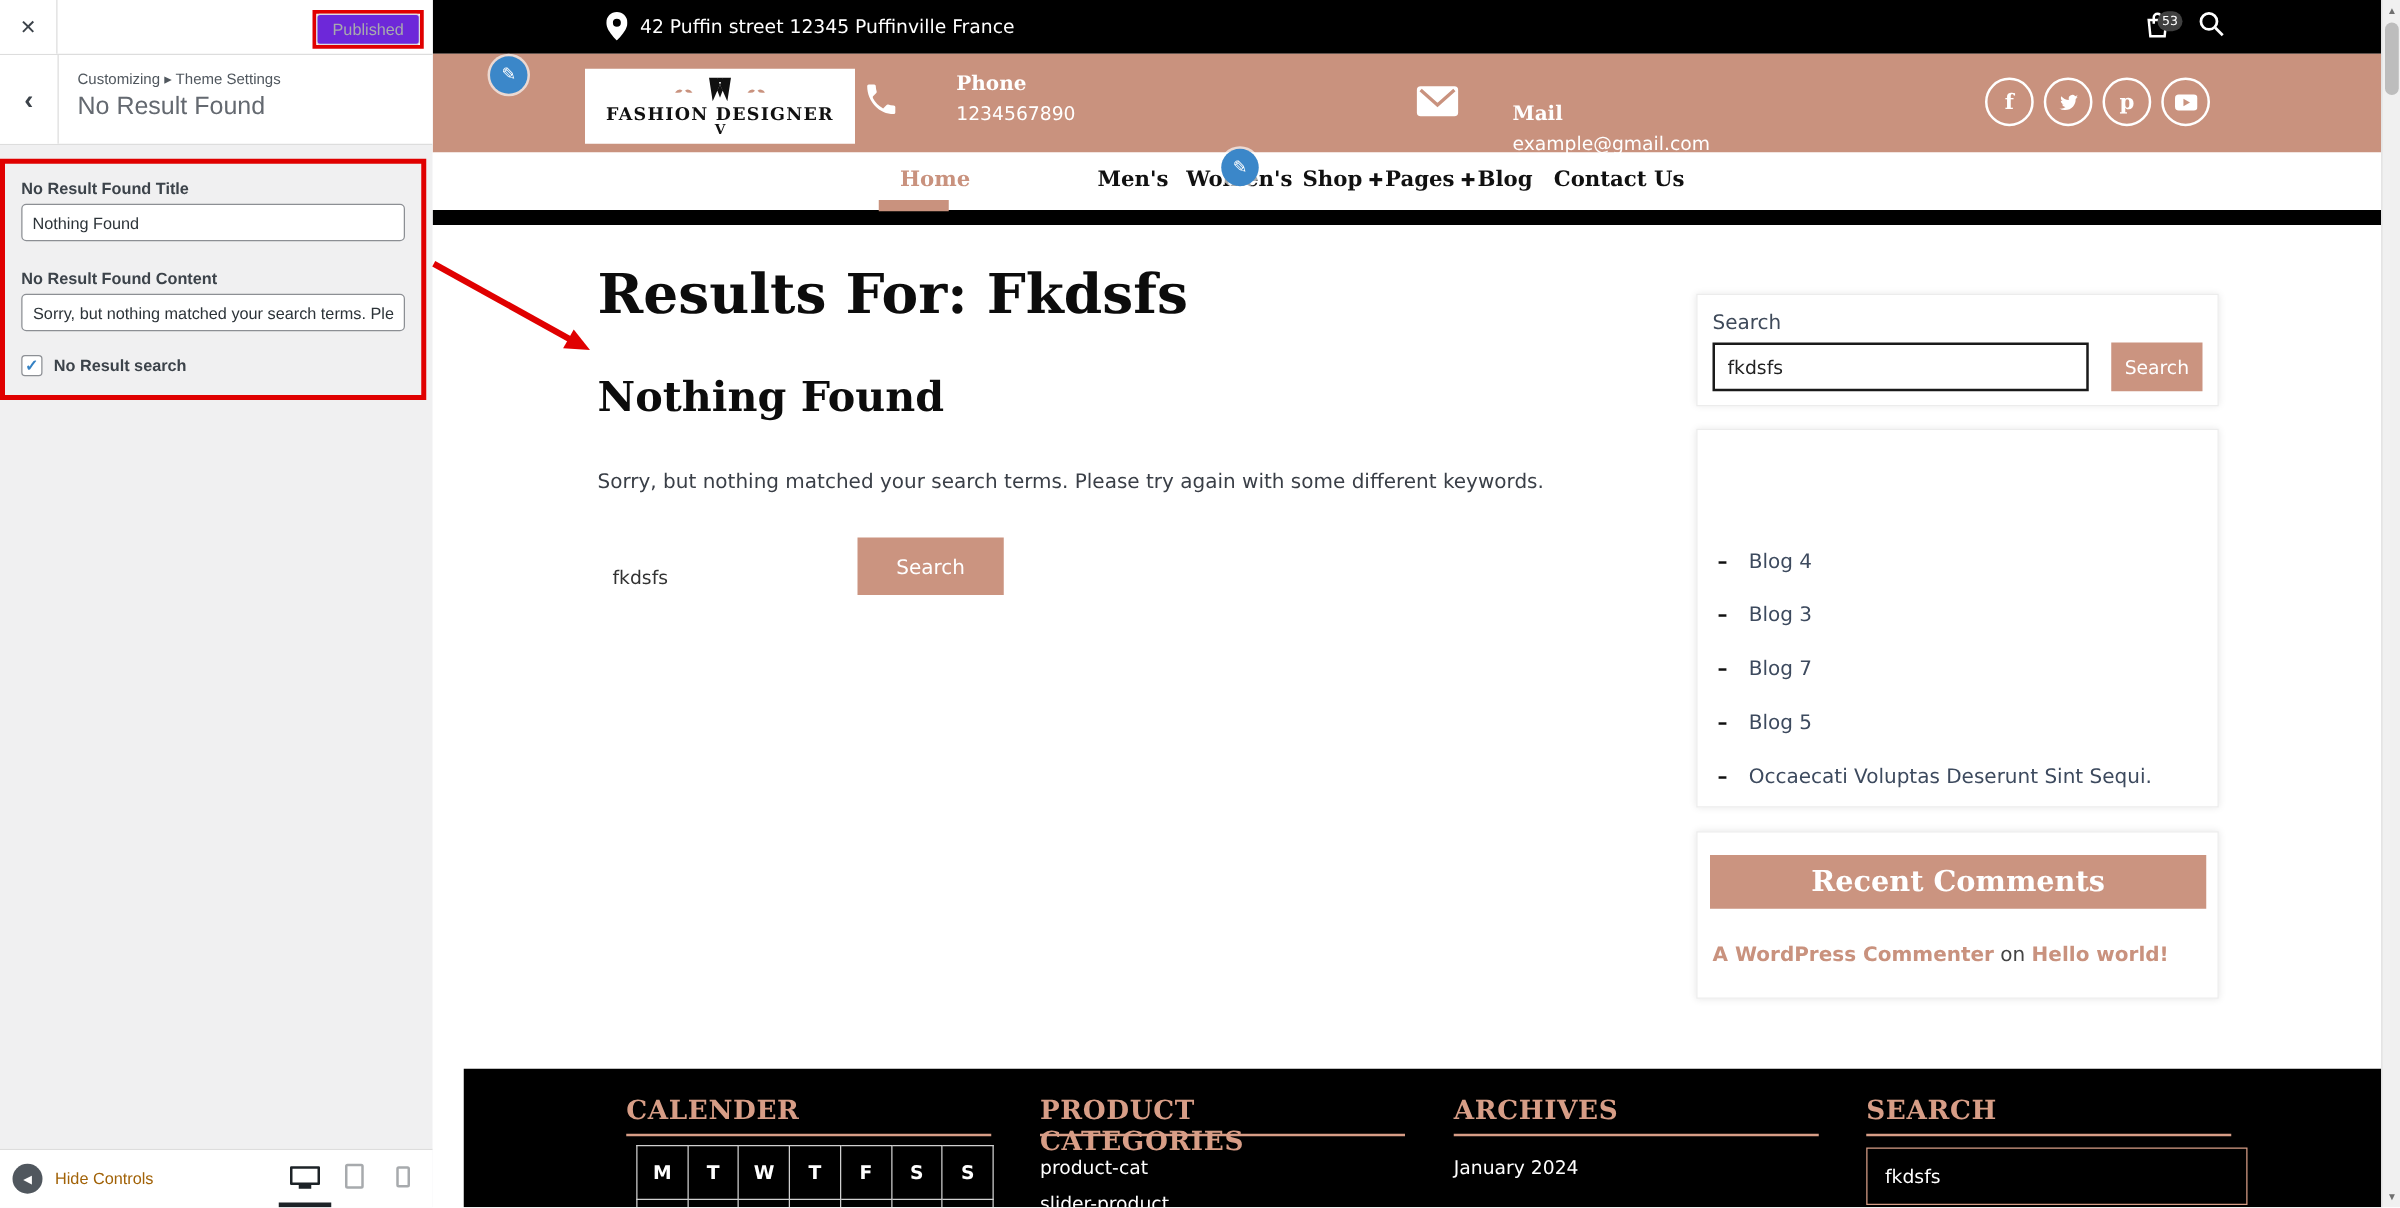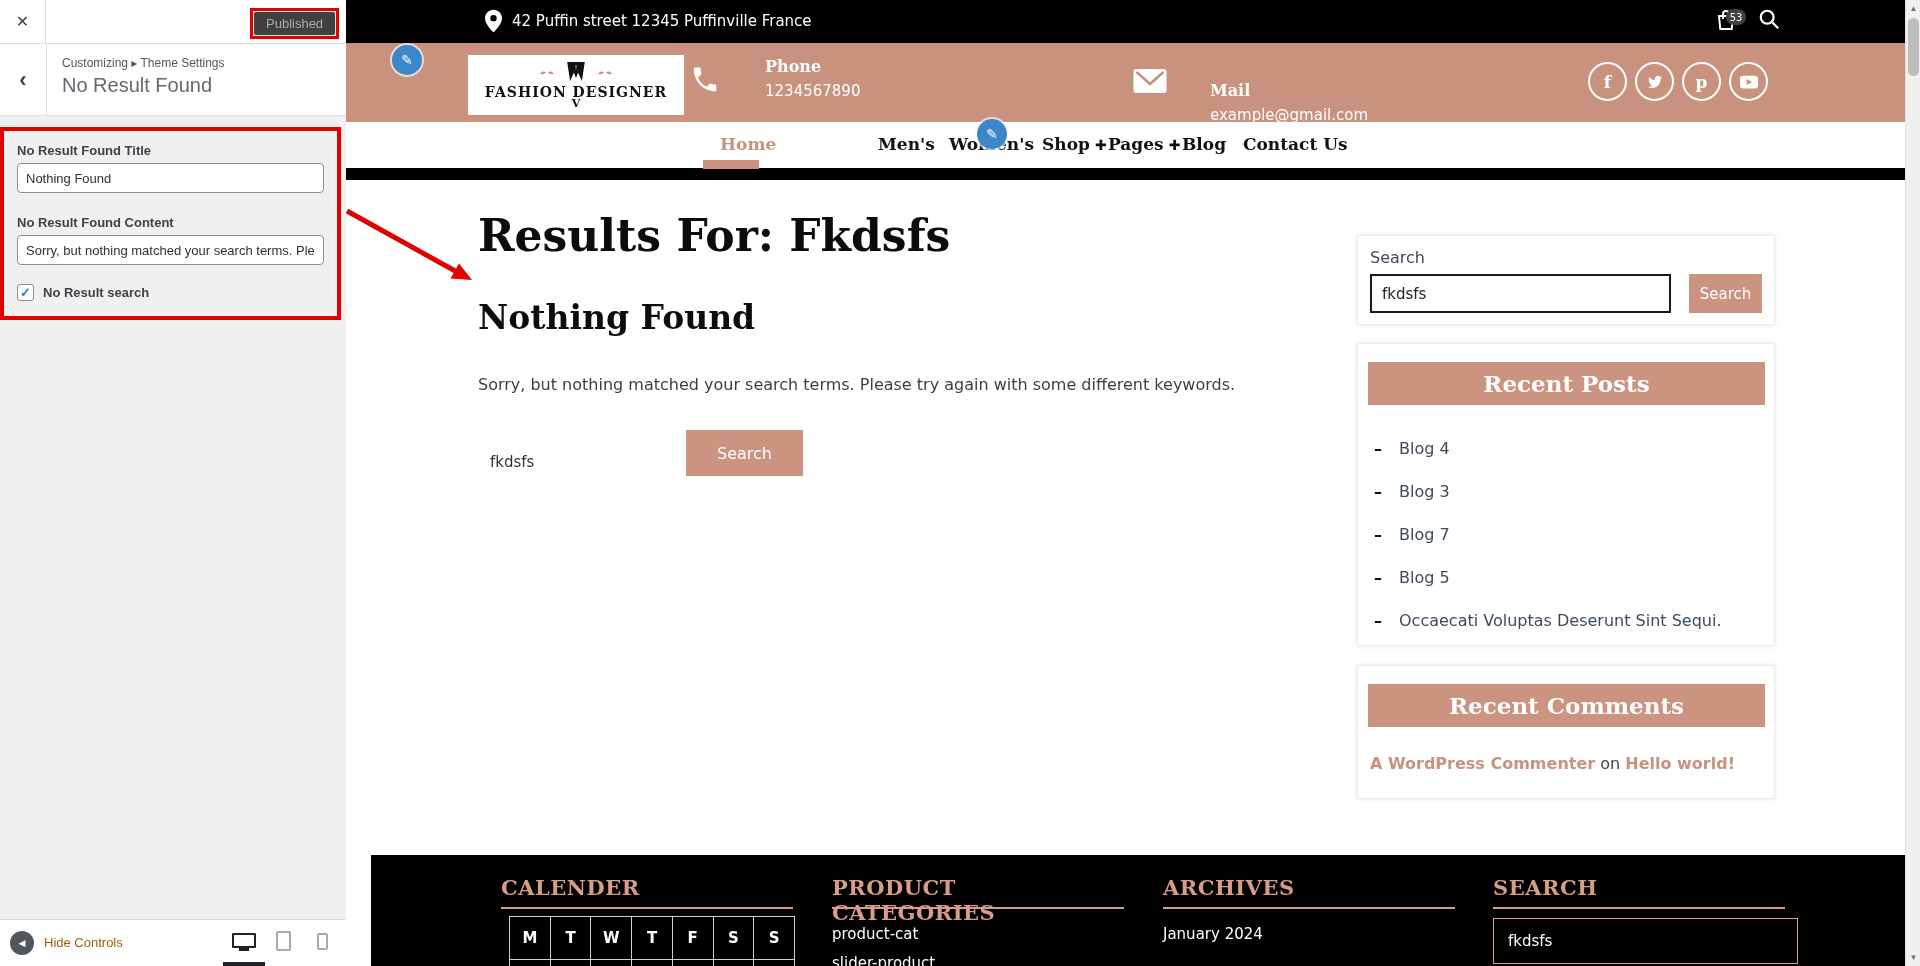--- a/index.html
+++ b/index.html
@@ -6,21 +6,21 @@
   html,body { width:1920px; height:966px; overflow:hidden; background:#fff;
               font-family:"Liberation Sans", sans-serif; }
   .stage { position:relative; width:1920px; height:966px; overflow:hidden; background:#fff; }
 
   
   .customizer { position:absolute; left:0; top:0; width:346px; height:966px; background:#f0f0f1; z-index:5; }
   .cz-topbar { position:absolute; left:0; top:0; width:100%; height:44px; background:#fff; border-bottom:1px solid #ddd; }
   .cz-close { position:absolute; left:0; top:0; width:46px; height:43px; background:#fff; border:none;
               border-right:1px solid #ddd; font-size:16px; color:#3c434a; cursor:pointer; }
   .pub-wrap { position:absolute; left:250px; top:8px; border:3px solid #e00000; padding:0; }
-  .cz-published { display:block; background:#404040; border:1px solid #dcdcde; color:#a7aaad;
+  .cz-published { display:block; background:#6d28d9; border:1px solid #dcdcde; color:#a7aaad;
                   font-size:13px; padding:4px 12px; border-radius:3px; }
   .cz-header { position:absolute; left:0; top:44px; width:100%; height:72px; background:#fff; border-bottom:1px solid #ddd; }
   .cz-back { position:absolute; left:0; top:0; width:47px; height:71px; background:#fff; border:none;
              border-right:1px solid #ddd; font-size:22px; font-weight:bold; color:#3c434a; cursor:pointer; }
   .cz-titles { position:absolute; left:62px; top:12px; }
   .cz-breadcrumb { font-size:12px; color:#50575e; margin-bottom:4px; }
   .cz-title { font-size:20px; color:#646970; font-weight:400; }
   .cz-redbox { position:absolute; left:0; top:127px; width:341px; height:193px; border:4px solid #e00000; }
   .cz-label { position:absolute; left:13px; font-size:13px; font-weight:bold; color:#3c434a; }
   .cz-input { position:absolute; left:13px; width:307px; height:30px; background:#fff; border:1px solid #8c8f94;
@@ -286,21 +286,20 @@
       <span class="main-search-term">fkdsfs</span>
       <button class="btn-salmon main-search-btn">Search</button>
 
       <div class="widget w-search">
         <div class="w-search-label">Search</div>
         <input class="w-search-input" value="fkdsfs" style="">
         <button class="btn-salmon w-search-btn">Search</button>
       </div>
 
       <div class="widget w-posts">
-        <div class="w-band">Recent Posts</div>
         <div class="post-item" style="top:95px;">
             <span class="post-dash">–</span>
             <span class="post-link">Blog 4</span>
           </div>
         <div class="post-item" style="top:138px;">
             <span class="post-dash">–</span>
             <span class="post-link">Blog 3</span>
           </div>
         <div class="post-item" style="top:181px;">
             <span class="post-dash">–</span>

